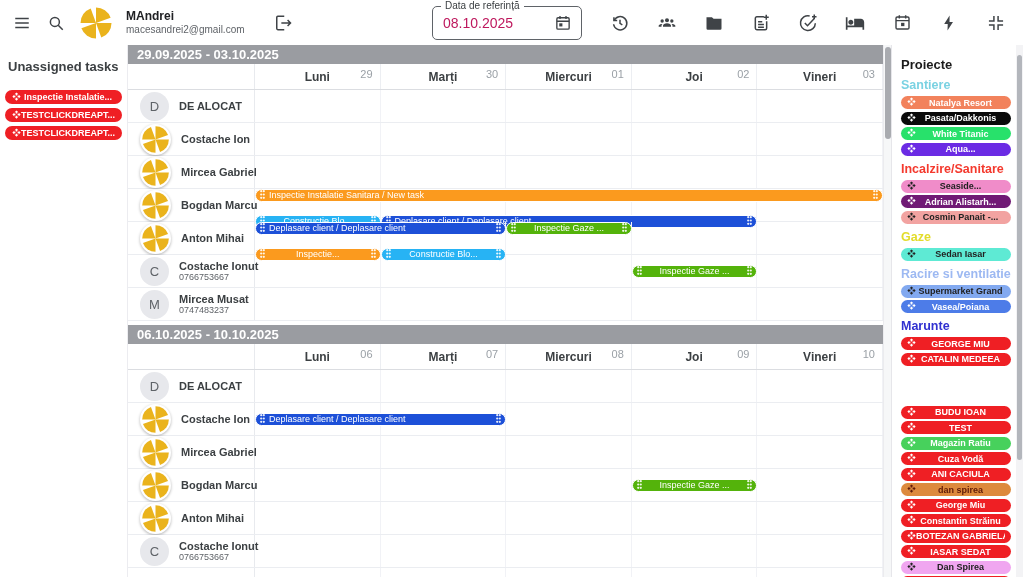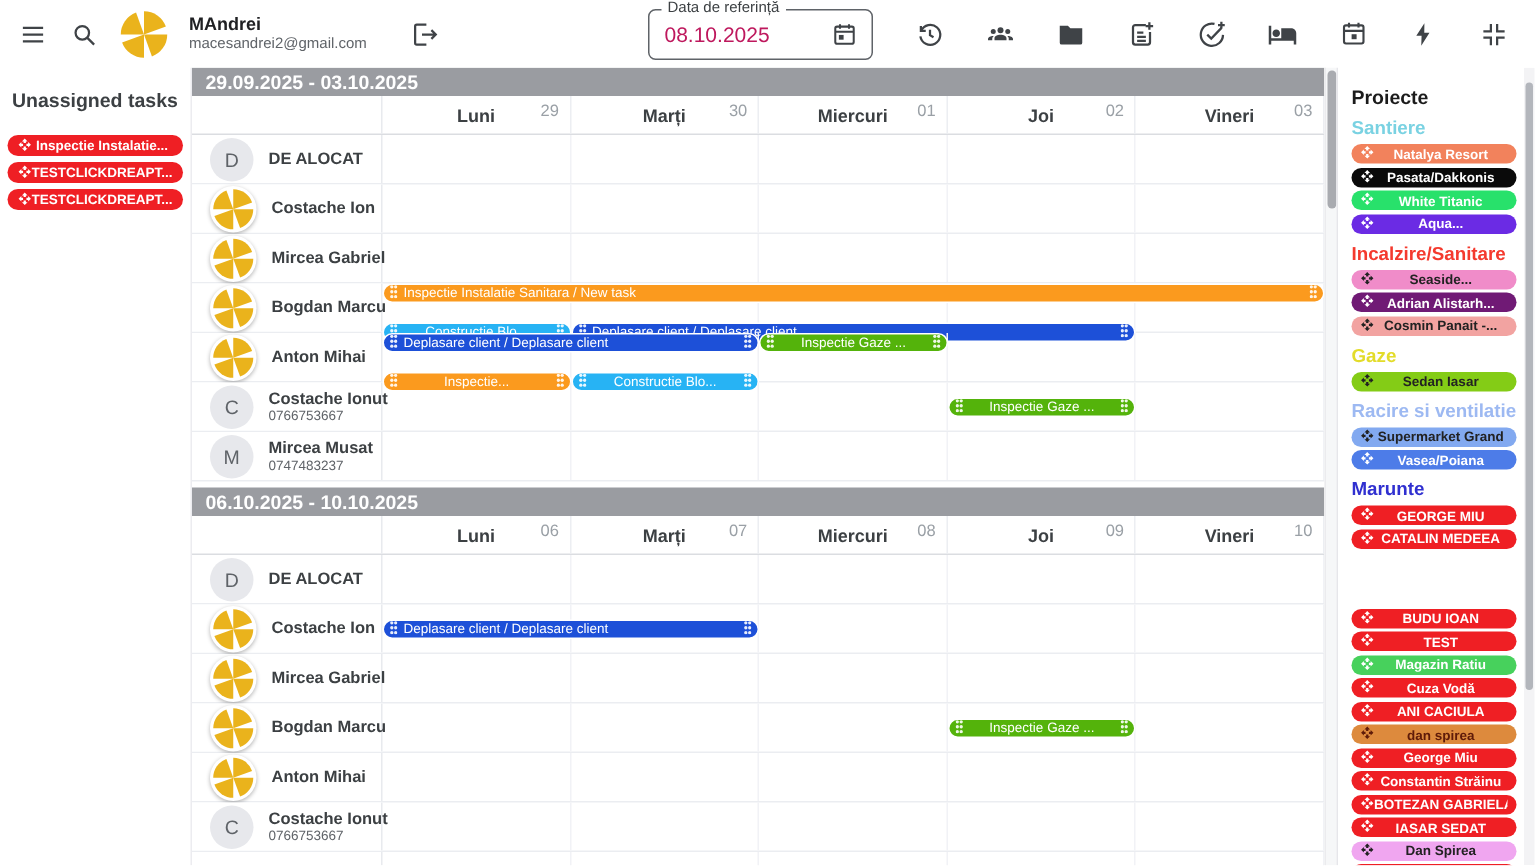--- a/index.html
+++ b/index.html
@@ -841,21 +841,21 @@
           </div>
           <div class="pchip" style="background: rgb(242, 163, 161); color: rgb(34, 34, 34);">
             <span><svg width="9" height="9" viewBox="0 0 24 24">
                 <path fill="currentColor" d="M10 9h4V6h3l-5-5-5 5h3v3zm-1 1H6V7l-5 5 5 5v-3h3v-4zm14 2-5-5v3h-3v4h3v3l5-5zm-9 3h-4v3H7l5 5 5-5h-3v-3z"></path>
               </svg></span>
             <span class="lbl">Cosmin Panait -...</span>
           </div>
         </div>
         <div class="sec">
           <h3 style="color: rgb(227, 220, 42);">Gaze</h3>
-          <div class="pchip" style="background: #84cc16; color: rgb(34, 34, 34);">
+          <div class="pchip" style="background: #5eead4; color: rgb(34, 34, 34);">
             <span><svg width="9" height="9" viewBox="0 0 24 24">
                 <path fill="currentColor" d="M10 9h4V6h3l-5-5-5 5h3v3zm-1 1H6V7l-5 5 5 5v-3h3v-4zm14 2-5-5v3h-3v4h3v3l5-5zm-9 3h-4v3H7l5 5 5-5h-3v-3z"></path>
               </svg></span>
             <span class="lbl">Sedan Iasar</span>
           </div>
         </div>
         <div class="sec">
           <h3 style="color: rgb(157, 185, 242);">Racire si ventilatie</h3>
           <div class="pchip" style="background: rgb(130, 169, 240); color: rgb(34, 34, 34);">
             <span><svg width="9" height="9" viewBox="0 0 24 24">

